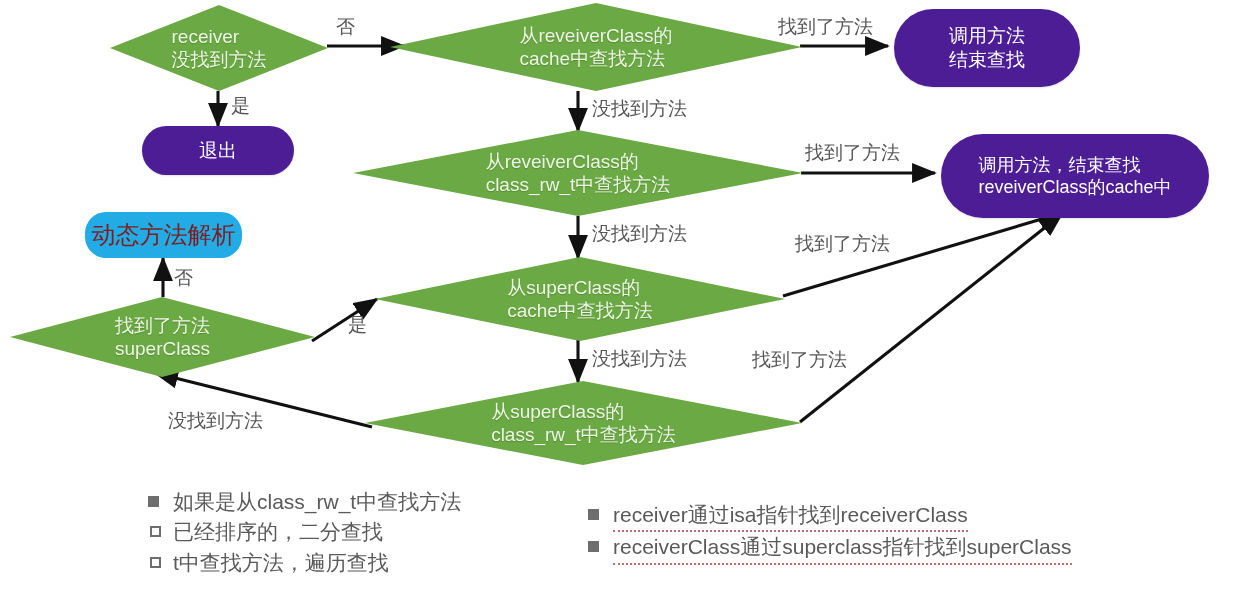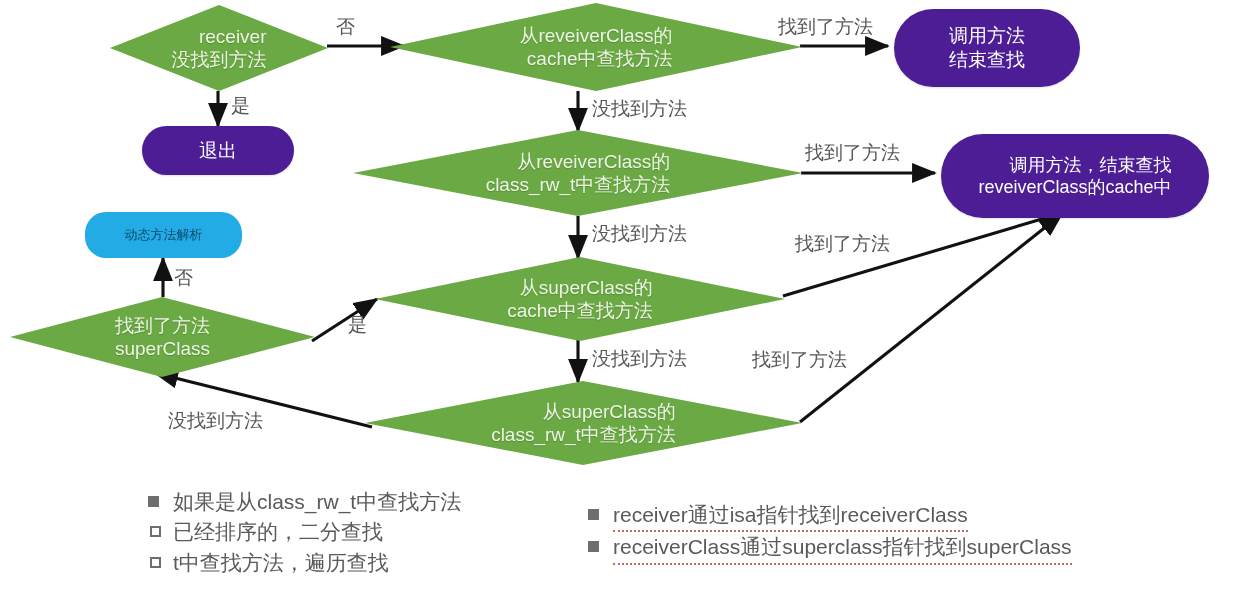--- a/index.html
+++ b/index.html
@@ -24,21 +24,21 @@
     width: 1240px;
     height: 591px;
     pointer-events: none;
   }
   .node {
     position: absolute;
     box-sizing: border-box;
     display: flex;
     align-items: center;
     justify-content: center;
-    text-align: right;
+    text-align: left;
   }
   
   .diamond {
     background: transparent;
   }
   .diamond .shape {
     position: absolute;
     left: 0; top: 0;
     width: 100%;
     height: 100%;
@@ -58,22 +58,22 @@
     background: #4c1d95;
     color: #ffffff;
     line-height: 1.25;
     font-size: 19px;
     white-space: nowrap;
     box-shadow: 0 1px 2px rgba(0,0,0,.12);
   }
   
   .rect-blue {
     background: #22abe4;
-    color: #0c4a6e;
-    font-size: 13px;
+    color: #7f1d1d;
+    font-size: 24px;
     white-space: nowrap;
     line-height: 1.2;
     border-radius: 21px;
   }
   
   .edge-label {
     position: absolute;
     color: #575757;
     font-size: 19px;
     white-space: nowrap;

